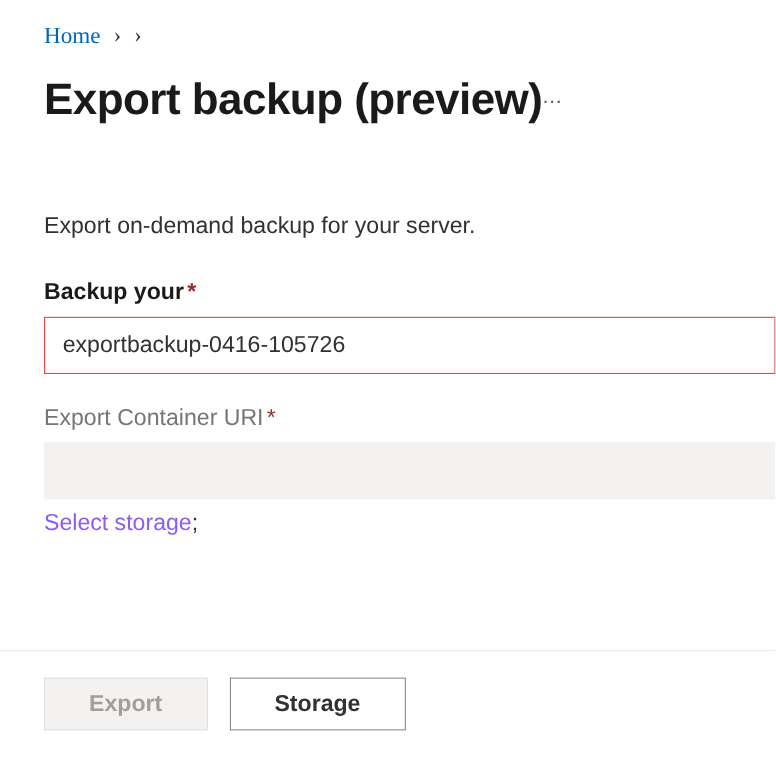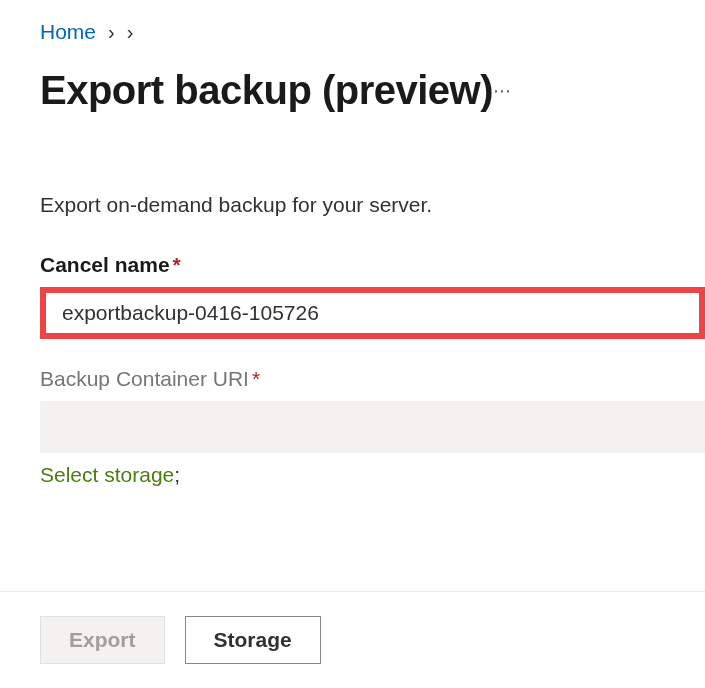--- a/index.html
+++ b/index.html
@@ -17,20 +17,21 @@
     }
     .page-container {
       padding: 20px 0 0 40px;
     }
     .breadcrumb {
       display: flex;
       align-items: center;
       gap: 12px;
       margin-bottom: 24px;
       font-size: 21px;
+      font-family: Liberation Serif, serif;
     }
     .breadcrumb-link {
       color: #0067b8;
       text-decoration: none;
       cursor: pointer;
     }
     .breadcrumb-sep {
       color: #323130;
       font-size: 20px;
     }
@@ -70,60 +71,60 @@
       color: #767676;
       font-weight: 400;
     }
     .required {
       color: #a4262c;
       margin-left: 3px;
     }
     .text-input {
       width: 100%;
       height: 52px;
-      border: 6px solid #ef4444;
+      border: 1px solid #ef4444;
       padding: 0 16px;
       font-size: 21px;
       color: #323130;
       font-family: inherit;
       background: #ffffff;
     }
     .readonly-box {
       width: 100%;
       height: 52px;
       background: #f3f2f1;
       border: none;
       padding: 0 16px;
       font-size: 21px;
     }
     .link-row {
       margin-top: 10px;
       font-size: 21px;
     }
     .link {
-      color: #4d7c0f;
+      color: #8b5cf6;
       cursor: pointer;
     }
     .semi {
       color: #323130;
     }
     .footer {
       position: absolute;
       left: 0;
       right: 0;
       bottom: 0;
       border-top: 1px solid #edebe9;
       padding: 24px 0 24px 40px;
       display: flex;
       gap: 20px;
       background: #ffffff;
     }
     .btn {
       height: 48px;
-      padding: 0 28px;
+      padding: 0 40px;
       font-size: 21px;
       font-family: inherit;
       cursor: pointer;
       border: 1px solid #8a8886;
       background: #ffffff;
       color: #323130;
       font-weight: 600;
     }
     .btn.disabled {
       background: #f3f2f1;
@@ -144,28 +145,28 @@
 
   <div class="title-row">
     <h1 class="page-title">Export backup (preview)</h1>
     <span class="more-icon" title="More actions">⋯</span>
   </div>
 
   <p class="description">Export on-demand backup for your server.</p>
 
   <div class="field-block">
     <label class="field-label">
-      <span>Cancel name</span><span class="required">*</span>
+      <span>Backup your</span><span class="required">*</span>
     </label>
     <input class="text-input" type="text" value="exportbackup-0416-105726" style="">
   </div>
 
   <div class="field-block">
     <label class="field-label muted">
-      <span>Backup Container URI</span><span class="required">*</span>
+      <span>Export Container URI</span><span class="required">*</span>
     </label>
     <input class="readonly-box" type="text" readonly="" value="" style="">
     <div class="link-row">
       <span class="link">Select storage</span><span class="semi">;</span>
     </div>
   </div>
 </div>
 
 <div class="footer">
   <button class="btn disabled">Export</button>

